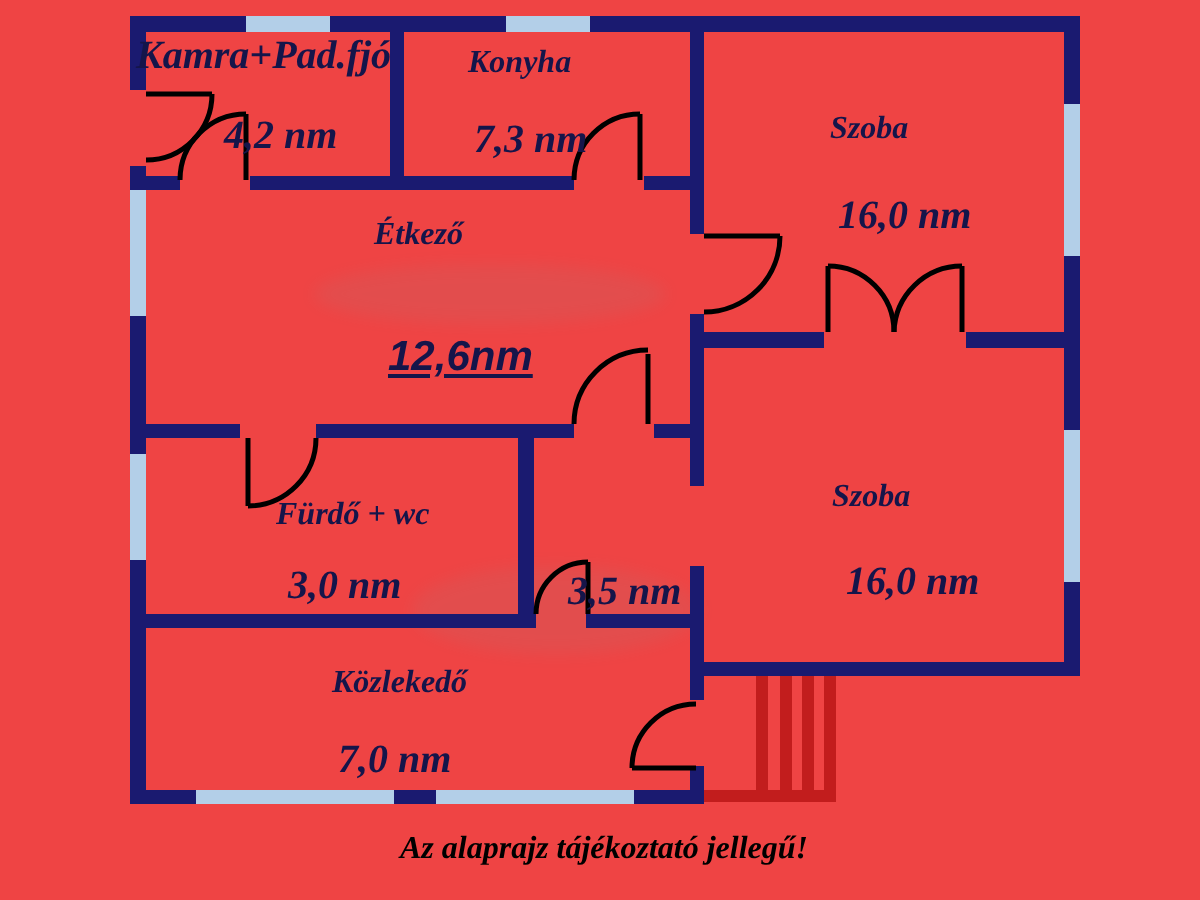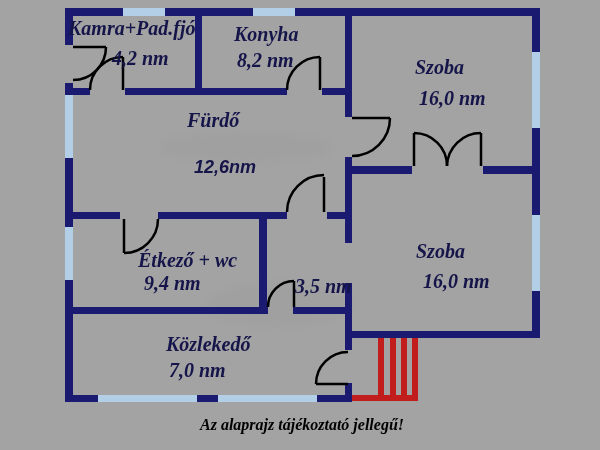--- a/index.html
+++ b/index.html
@@ -1,33 +1,33 @@
 <!DOCTYPE html>
 <html style="--wall: #1a1a70; --window: #b3cfe8; --stairs: #c21d1d; --door: #000000; --label: #15154a; --caption: #000000;"><head>
 <meta charset="utf-8">
 <style>
   :root{
     --wall:#1a1a70; --window:#b3cfe8; --stairs:#c21d1d;
     --door:#000000; --label:#15154a; --caption:#000000;
   }
   html,body{margin:0;padding:0;background:#ffffff;}
-  #stage{position:relative;width:600px;height:450px;background:#a3a3a3;overflow:hidden;
+  #stage{position:relative;width:600px;height:450px;background:#ef4444;overflow:hidden;
          font-family:"Liberation Serif", serif;}
   #plan-svg{position:absolute;left:0;top:0;}
   .wall{fill:var(--wall);}
   .window{fill:var(--window);}
   .door{stroke:var(--door);stroke-width:2.5;fill:none;}
   .stair{fill:var(--stairs);}
   .wmark{fill:#8d8d8d;opacity:.12;}
   .room-name,.room-area{
     position:absolute;color:var(--label);font-style:italic;font-weight:bold;
     white-space:nowrap;line-height:1;}
-  .room-name{font-size:20px;}
-  .room-area{font-size:20px;}
-  .area-sans{font-family:"Liberation Sans", sans-serif;font-size:18px;}
+  .room-name{font-size:16px;}
+  .room-area{font-size:20px;margin-top:10px;}
+  .area-sans{font-family:"Liberation Sans", sans-serif;font-size:21px;text-decoration:underline;}
   #caption{position:absolute;left:200px;top:416px;color:var(--caption);
     font-size:16px;font-style:italic;font-weight:bold;white-space:nowrap;}
 </style>
 </head>
 <body>
 
 <div id="stage">
 
   <svg id="plan-svg" width="600" height="450" viewBox="0 0 600 450">
     <defs>
@@ -123,32 +123,32 @@
       <rect class="stair" x="401" y="338" width="6" height="59"></rect>
       <rect class="stair" x="412" y="338" width="6" height="59"></rect>
       <rect class="stair" x="352" y="395" width="66" height="6"></rect>
     </g>
   </svg>
 
   <div class="room-name" style="left:68px;top:18px;font-size:20px">Kamra+Pad.fjó</div>
   <div class="room-area" style="left:112px;top:48px">4,2 nm</div>
 
   <div class="room-name" style="left:234px;top:24px">Konyha</div>
-  <div class="room-area" style="left:237px;top:50px">8,2 nm</div>
+  <div class="room-area" style="left:237px;top:50px">7,3 nm</div>
 
   <div class="room-name" style="left:415px;top:57px">Szoba</div>
   <div class="room-area" style="left:419px;top:88px">16,0 nm</div>
 
-  <div class="room-name" style="left:187px;top:110px">Fürdő</div>
+  <div class="room-name" style="left:187px;top:110px">Étkező</div>
   <div class="room-area area-sans" style="left:194px;top:158px">12,6nm</div>
 
-  <div class="room-name" style="left:138px;top:250px">Étkező + wc</div>
-  <div class="room-area" style="left:144px;top:273px">9,4 nm</div>
+  <div class="room-name" style="left:138px;top:250px">Fürdő + wc</div>
+  <div class="room-area" style="left:144px;top:273px">3,0 nm</div>
 
-  <div class="room-area" style="left:295px;top:276px">3,5 nm</div>
+  <div class="room-area" style="left:284px;top:276px">3,5 nm</div>
 
   <div class="room-name" style="left:416px;top:241px">Szoba</div>
   <div class="room-area" style="left:423px;top:271px">16,0 nm</div>
 
   <div class="room-name" style="left:166px;top:334px">Közlekedő</div>
   <div class="room-area" style="left:169px;top:360px">7,0 nm</div>
 
   <div id="caption">Az alaprajz tájékoztató jellegű!</div>
 </div>
 

